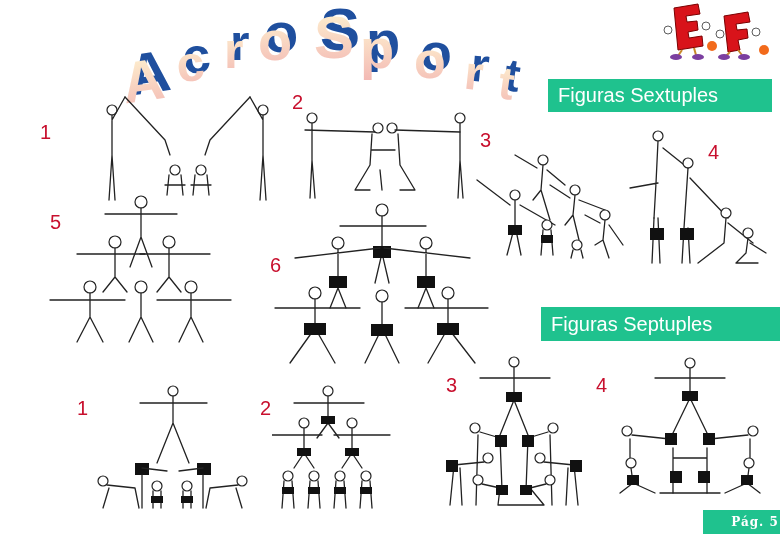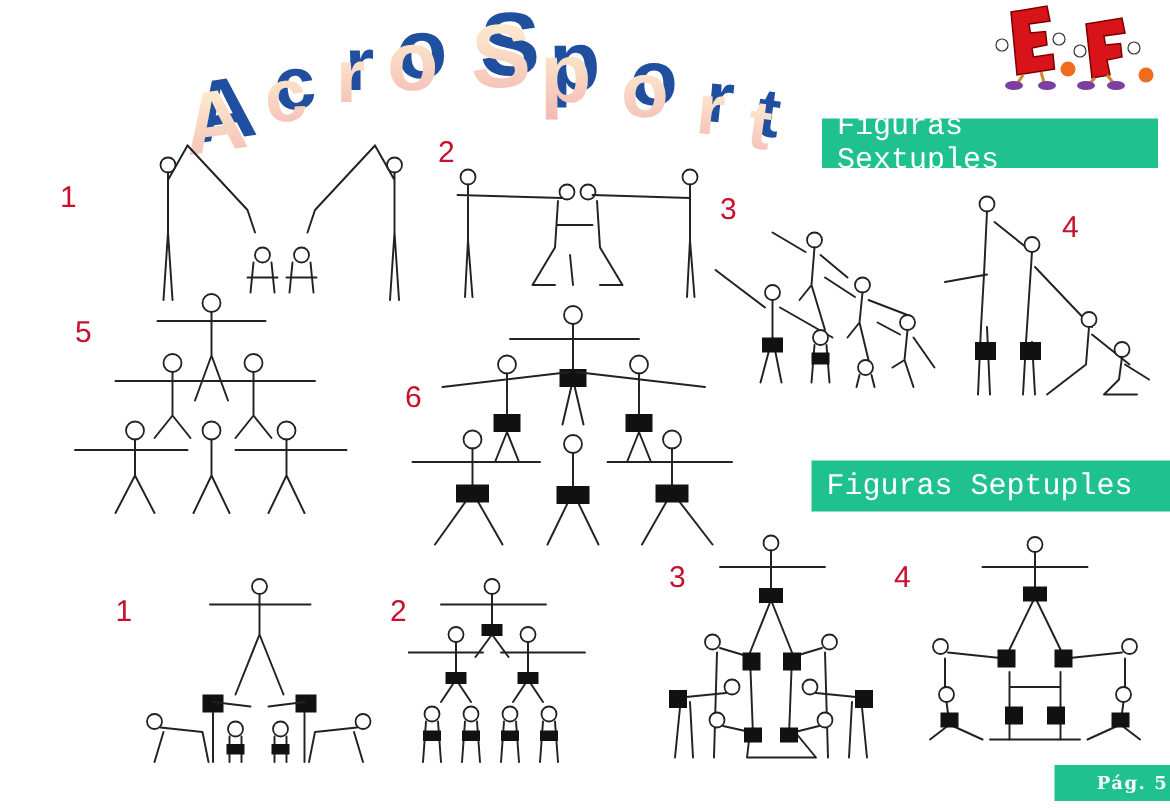--- a/index.html
+++ b/index.html
@@ -5,21 +5,21 @@
   html, body { margin: 0; padding: 0; }
   body {
     width: 780px; height: 540px; background: #ffffff; position: relative;
     overflow: hidden; font-family: "Liberation Sans", sans-serif;
   }
   .abs { position: absolute; }
   .title-wrap { left: 118px; top: 0px; width: 440px; height: 105px; }
   .logo { left: 660px; top: 2px; width: 115px; height: 58px; }
   .label-box {
     background: #1fc28e; color: #ffffff; font-size: 20px;
-    padding: 0 10px; display: flex; align-items: center; box-sizing: border-box; font-family: Liberation Mono, monospace;
+    padding: 0 10px; display: flex; align-items: center; box-sizing: border-box;
   }
   .lbl-sext { left: 548px; top: 79px; width: 224px; height: 33px; }
   .lbl-sept { left: 541px; top: 307px; width: 248px; height: 34px; }
   .page-box {
     left: 703px; top: 510px; width: 64px; height: 24px; background: #1fc28e;
     color: #ffffff; font-family: "DejaVu Serif", serif; font-weight: bold;
     font-size: 12px; display: flex; align-items: center; justify-content: center;
     letter-spacing: 1px;
     padding-left: 20px;
   }

